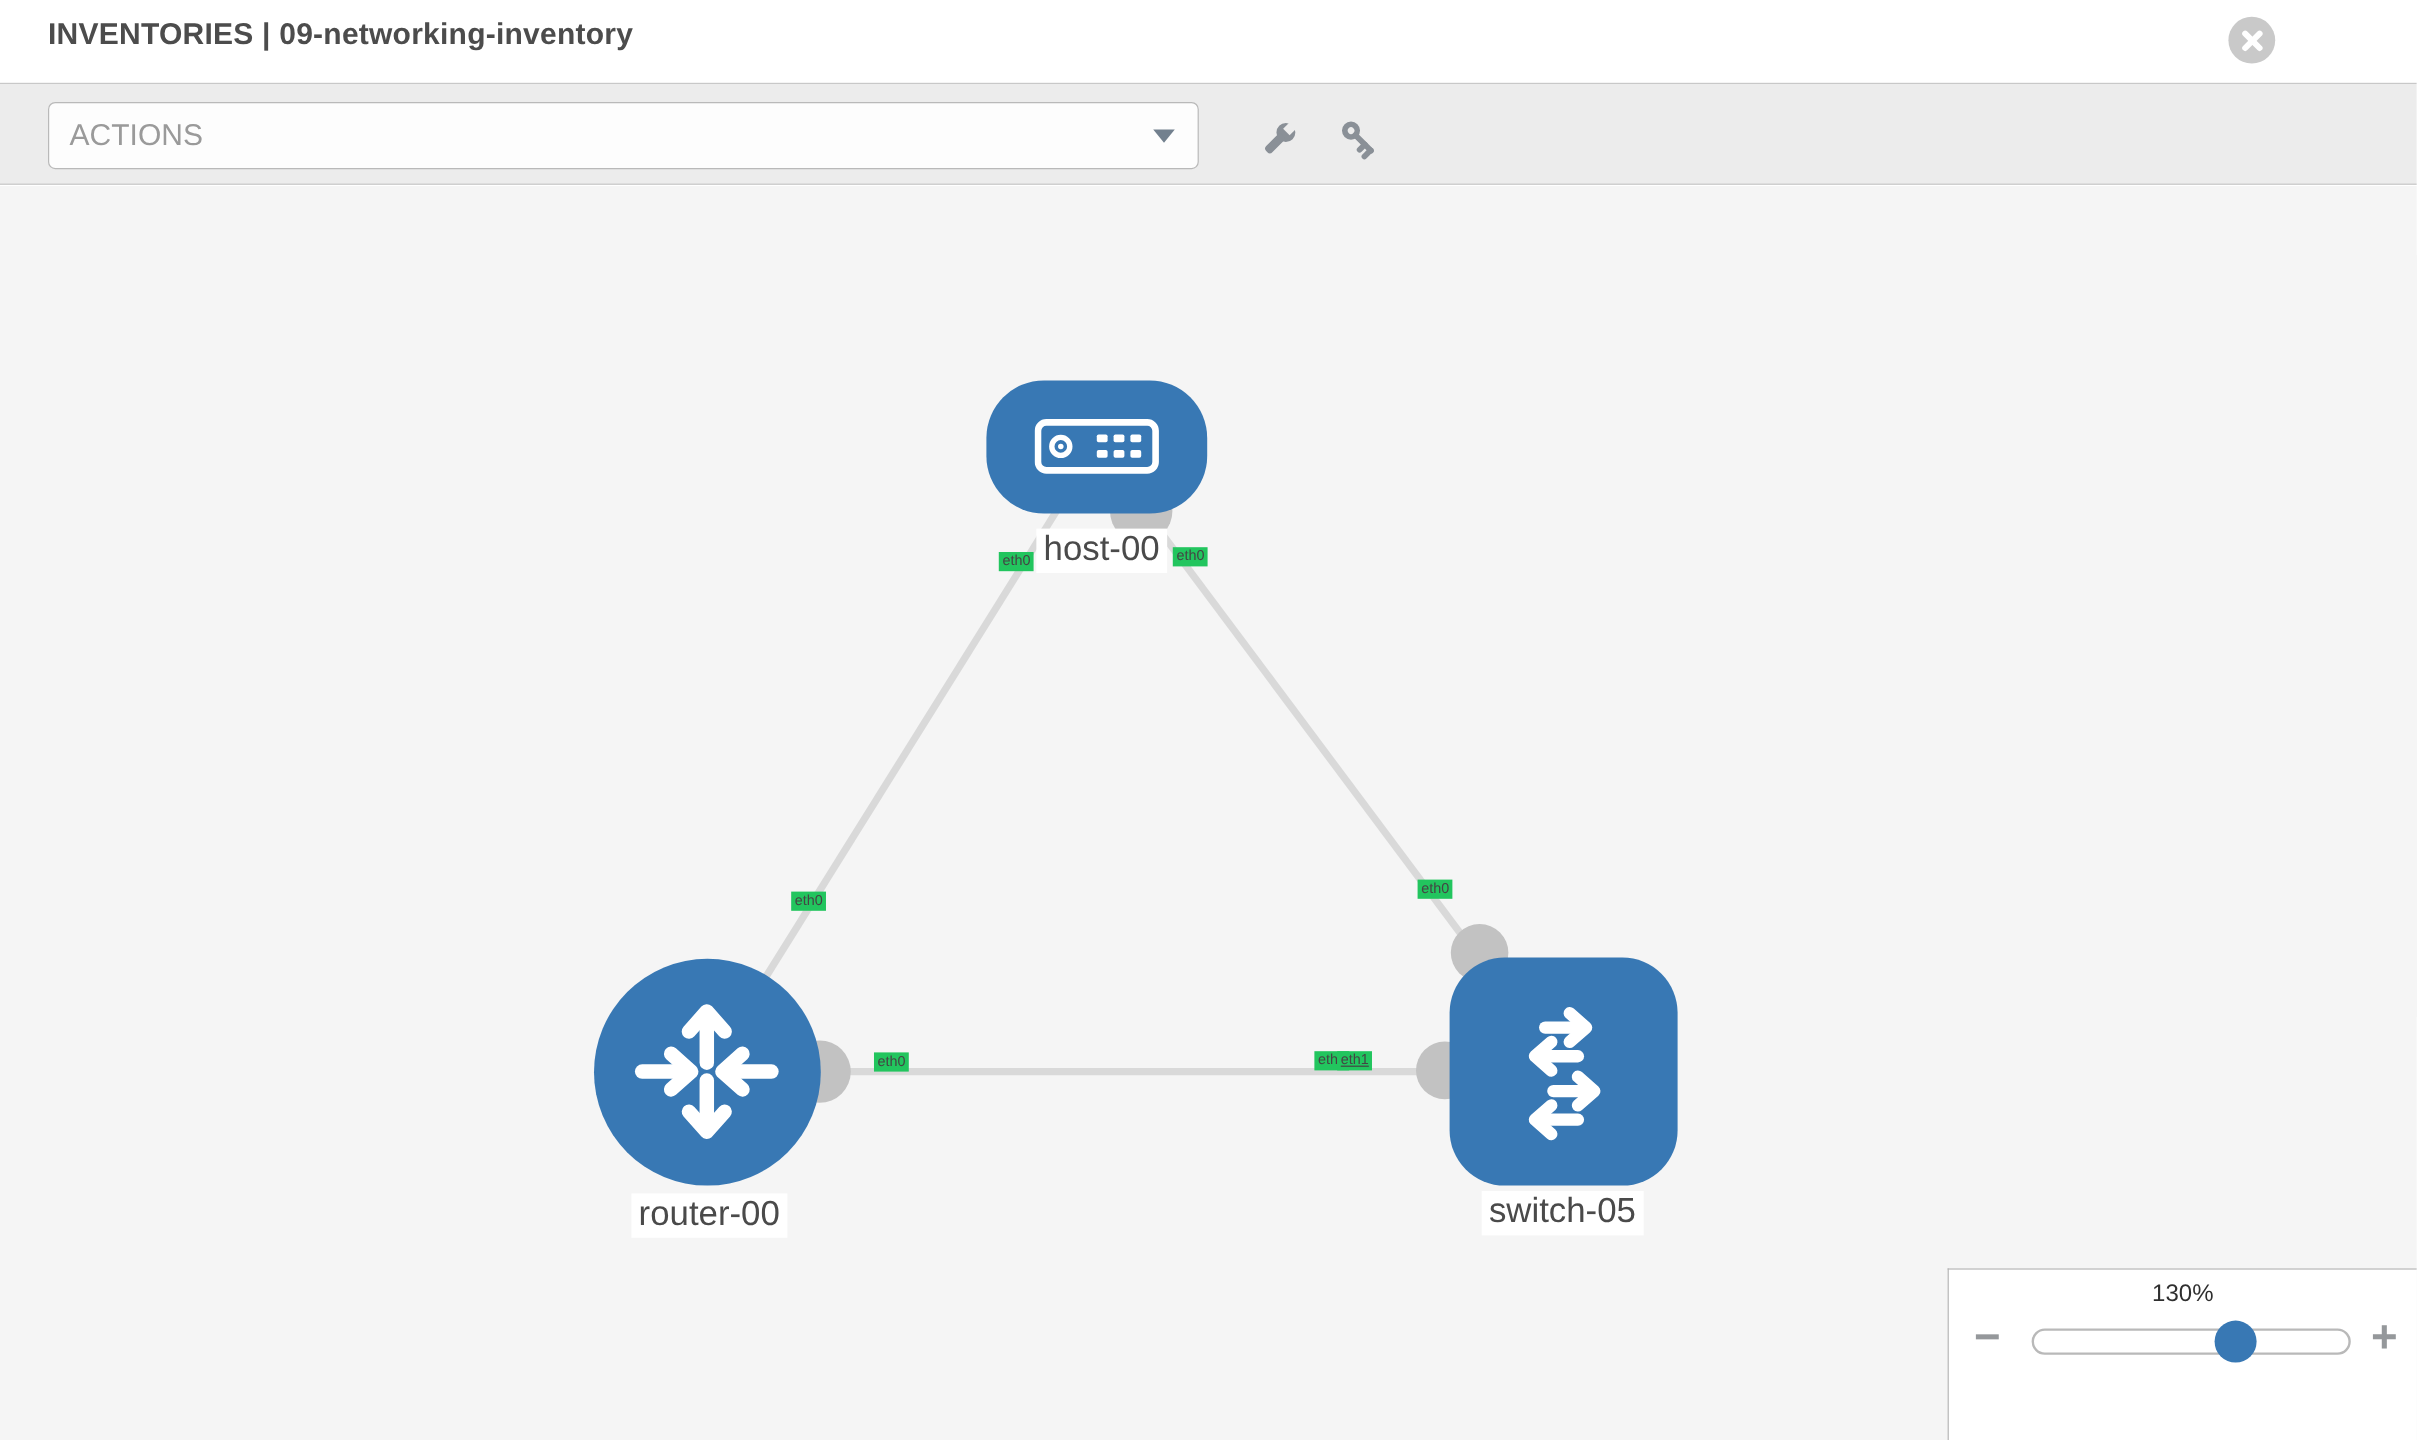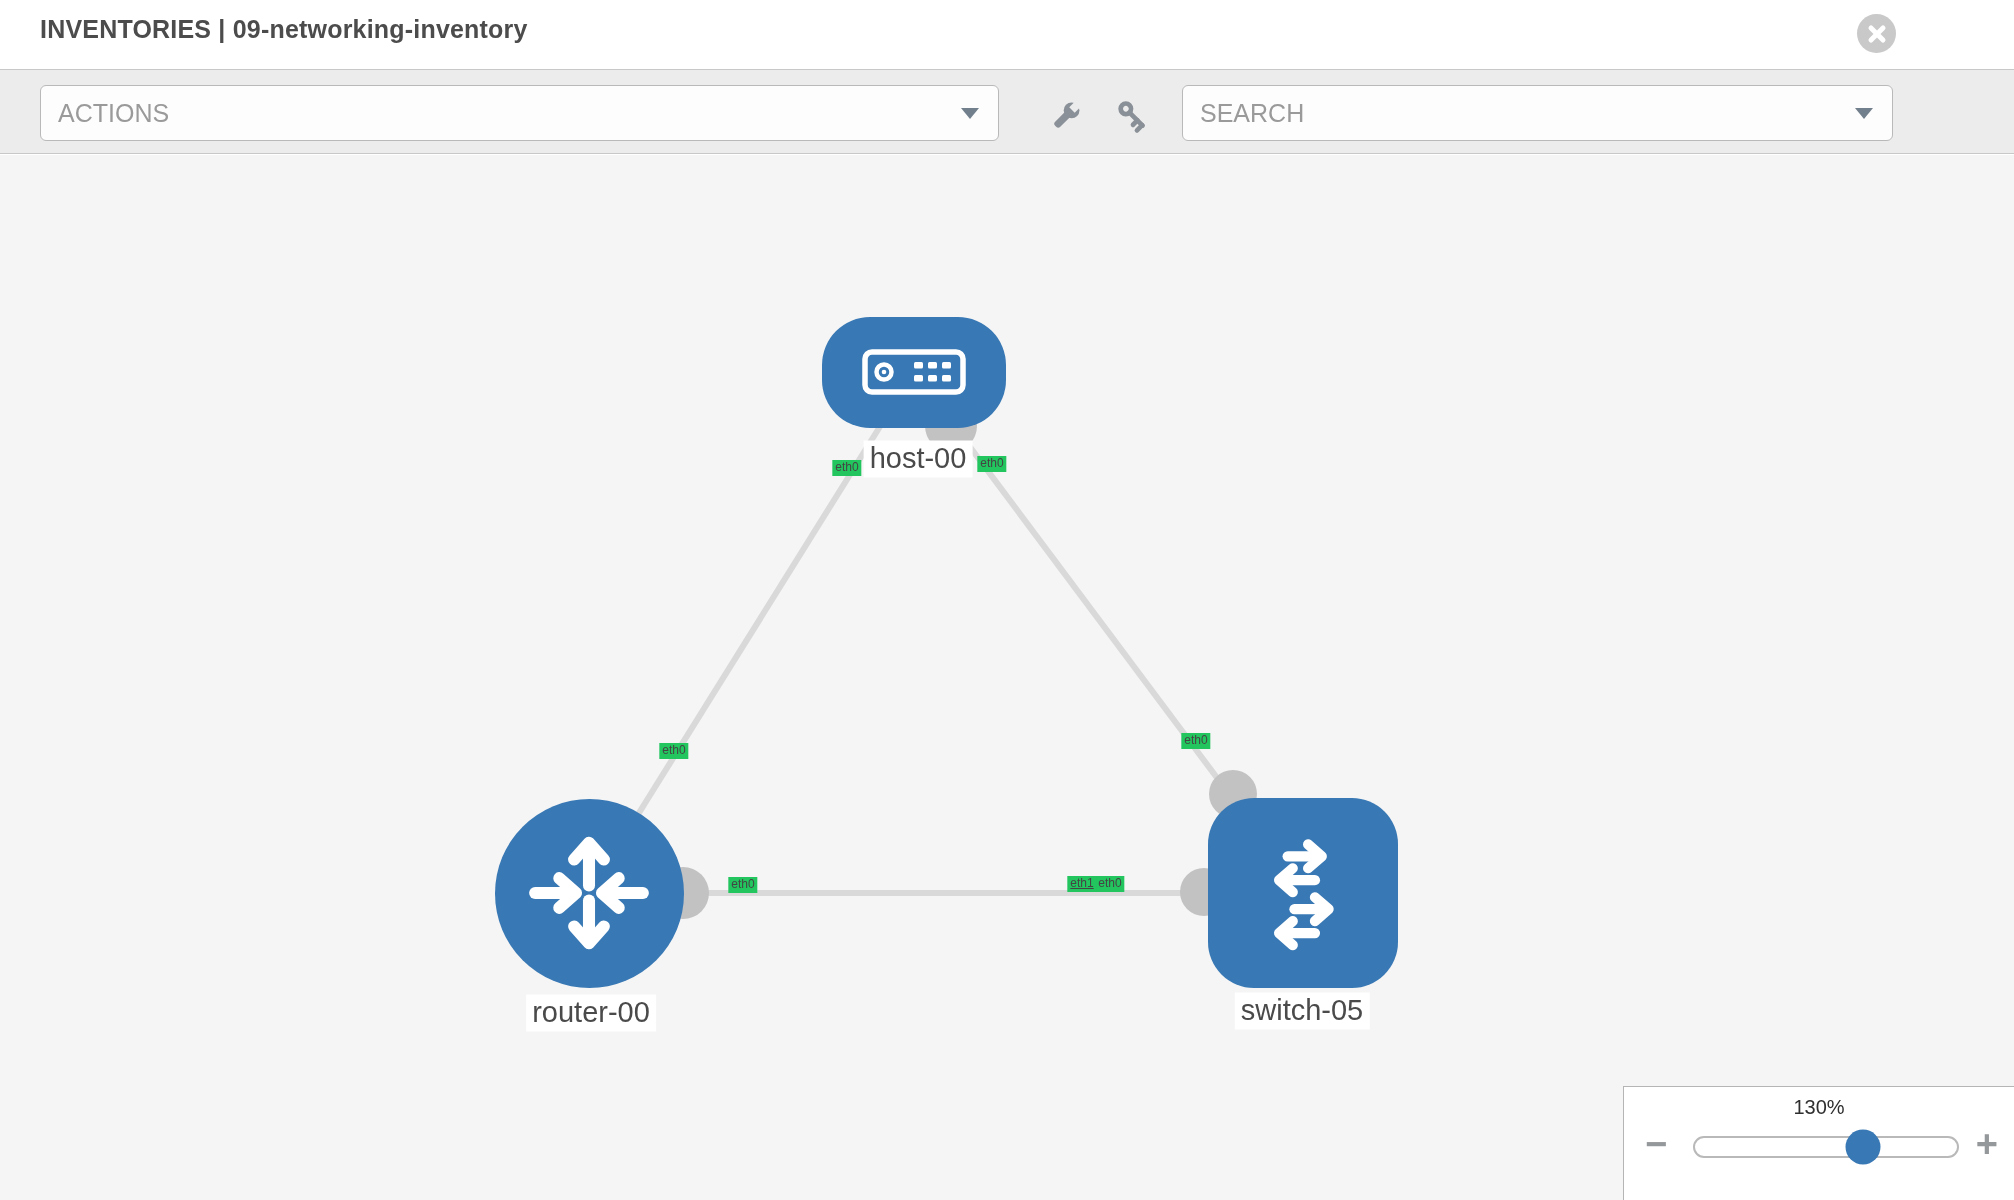--- a/index.html
+++ b/index.html
@@ -40,21 +40,21 @@
     justify-content:center; cursor:pointer; }
   .node.host { border-radius:48px; }
   .node.router { border-radius:50%; }
   .node.switch { border-radius:46px; }
   .nlabel { position:absolute; transform:translate(-50%,-50%); background:#fff;
     color:#4a4a4a; font-size:29px; padding:1px 6px 3px; white-space:nowrap; }
   .elabel { position:absolute; transform:translate(-50%,-50%); background:#22c55e;
     color:#444; font-size:12px; padding:0 3px 2px; white-space:nowrap; }
 
   
-  .zoom-panel { position:absolute; right:0; bottom:0; width:391px; height:114px;
+  .zoom-panel { position:absolute; right:0; bottom:0; width:391px; height:143px;
     background:#fff; border:1px solid #b5b5b5; border-right:none; border-bottom:none; }
   .zoom-level { text-align:center; margin-top:9px; font-size:20px; color:#2f2f2f; }
   .zbtn { position:absolute; font-size:38px; font-weight:bold; color:#95989b;
     background:none; border:none; cursor:pointer; line-height:1; padding:0; }
   .zminus { left:21px; top:38px; }
   .zplus { right:16px; top:38px; }
   .ztrack { position:absolute; left:69px; top:49px; width:266px; height:22px;
     background:#fff; border:2px solid #b9b9b9; border-radius:13px; cursor:pointer; }
   .zthumb { position:absolute; top:50%; width:35px; height:35px; border-radius:50%;
     background:#3878b4; transform:translate(-50%,-50%); cursor:grab; }
@@ -93,24 +93,20 @@
       <svg width="36" height="36" viewBox="0 0 32 32">
         <g transform="rotate(45 16 16)" stroke="#8a9097" fill="none" stroke-width="4.2" stroke-linecap="round">
           <circle cx="7" cy="16" r="4.6"></circle>
           <line x1="12" y1="16" x2="28" y2="16"></line>
           <line x1="21.5" y1="16" x2="21.5" y2="21.5"></line>
           <line x1="27.5" y1="16" x2="27.5" y2="22.5"></line>
         </g>
       </svg>
     </button>
 
-    <div class="selbox search-box">
-      <span class="ph">SEARCH</span>
-      <span class="chev"></span>
-    </div>
   </div>
 
   <div class="canvas">
     <svg class="links" id="links-layer" width="2014" height="1046">
         <line x1="914" y1="217" x2="589" y2="738" stroke="#d9d9d9" stroke-width="6"></line>
         <line x1="914" y1="217" x2="1303" y2="738" stroke="#d9d9d9" stroke-width="6"></line>
         <line x1="589" y1="738" x2="1303" y2="738" stroke="#d9d9d9" stroke-width="6"></line>
         <circle cx="683" cy="738" r="26" fill="#c2c2c2"></circle>
         <circle cx="1204" cy="737" r="24" fill="#c2c2c2"></circle>
         <circle cx="1233" cy="639" r="24" fill="#c2c2c2"></circle>
@@ -160,21 +156,21 @@
     <div id="labels-layer">
         <div class="nlabel" style="left: 918px; top: 304px;">host-00</div>
         <div class="nlabel" style="left: 591px; top: 858px;">router-00</div>
         <div class="nlabel" style="left: 1302px; top: 856px;">switch-05</div>
         <div class="elabel" style="left: 847px; top: 313px;">eth0</div>
         <div class="elabel" style="left: 992px; top: 309px;">eth0</div>
         <div class="elabel" style="left: 674px; top: 596px;">eth0</div>
         <div class="elabel" style="left: 1196px; top: 586px;">eth0</div>
         <div class="elabel" style="left: 743px; top: 730px;">eth0</div>
         <div class="elabel" style="left: 1110px; top: 729px;">eth0</div>
-        <div class="elabel" style="left: 1082px; top: 729px; text-decoration: underline;">eth1</div>
+        <div class="elabel" style="left: 1129px; top: 729px; text-decoration: underline;">eth1</div>
       </div>
 
     <div class="zoom-panel">
       <div class="zoom-level">130%</div>
       <button class="zbtn zminus">−</button>
       <div class="ztrack">
         <div class="zthumb" id="zoom-thumb" style="left: 64.3%;"></div>
       </div>
       <button class="zbtn zplus">+</button>
     </div>

